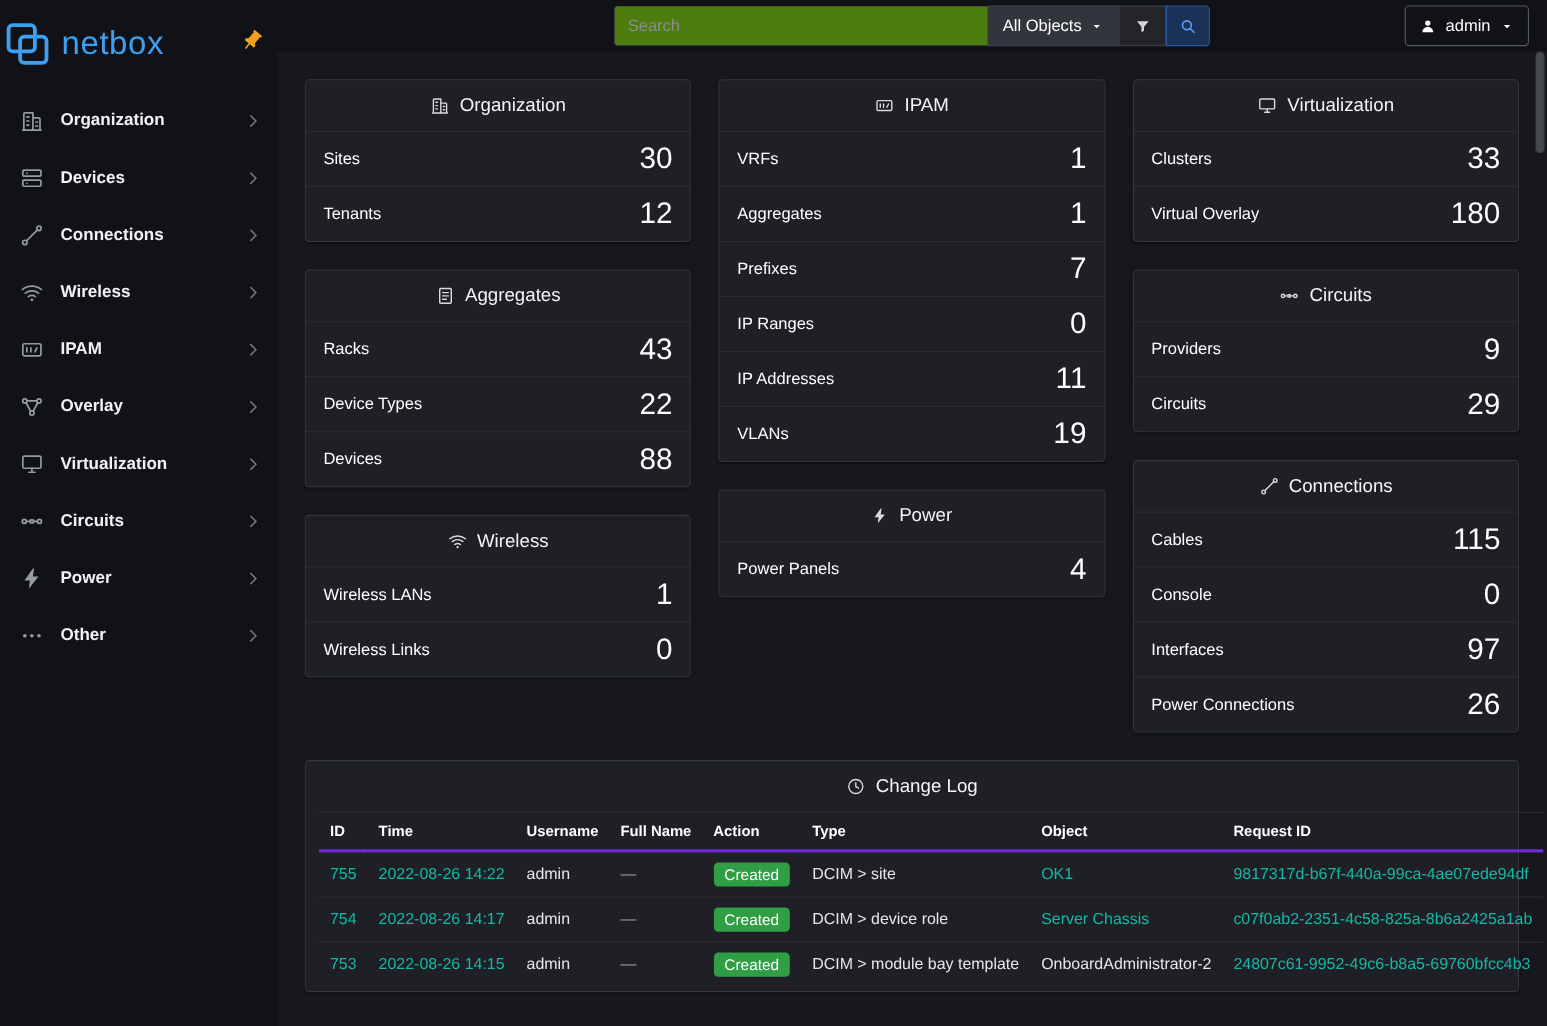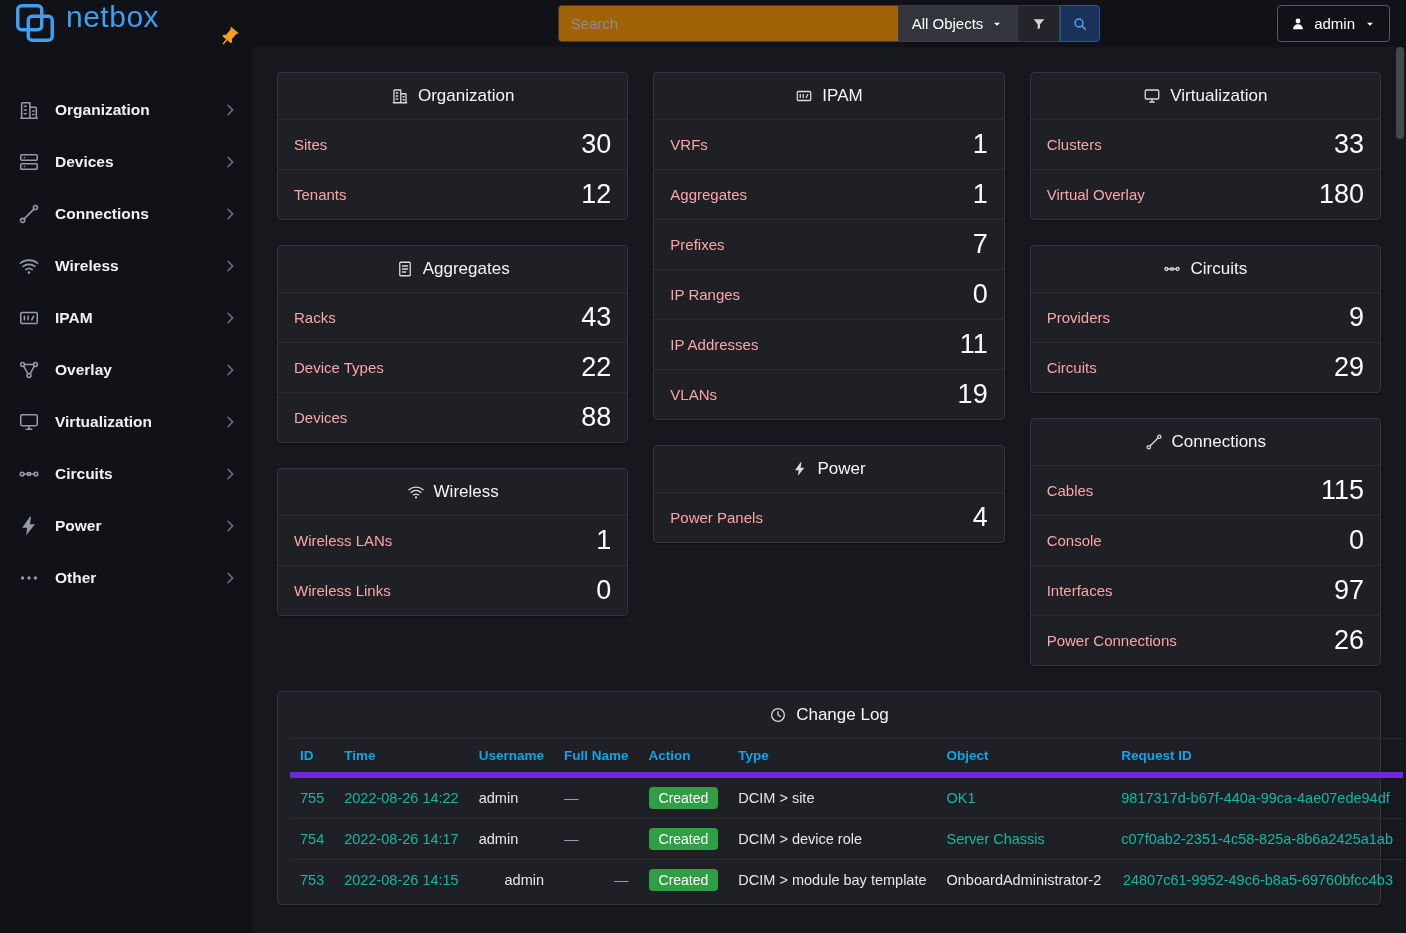--- a/index.html
+++ b/index.html
@@ -10,22 +10,22 @@
     color: #e6e7e9;
     display: flex;
   }
   
   .sidebar {
     width: 252px; min-width: 252px; height: 100%;
     background: #111217;
     display: flex; flex-direction: column;
   }
   .logo-row {
-    height: 80px; display: flex; align-items: flex-start;
-    padding: 0 14px 0 12px; position: relative;
+    height: 80px; display: flex; align-items: center;
+    padding: 0 14px 0 2px; position: relative;
   }
   .logo-mark { width: 46px; height: 46px; color: #3d9ff0; }
   .logo-text {
     color: #3d9ff0; font-size: 30px; font-weight: 500;
     letter-spacing: 0.5px; margin-left: 8px;
   }
   .pin-btn {
     position: absolute; right: 12px; top: 26px;
     background: none; border: none; cursor: pointer;
     width: 22px; height: 22px; color: #f0a21e;
@@ -40,21 +40,21 @@
   .nav-chevron { width: 16px; height: 16px; color: #70747b; }
   
   .main { flex: 1; display: flex; flex-direction: column; min-width: 0; }
   .topbar {
     height: 47px; background: #111217; position: relative;
     display: flex; align-items: center; justify-content: center;
     flex: 0 0 auto;
   }
   .search-group { display: flex; height: 37px; }
   .search-input {
-    width: 340px; height: 37px; background: #a16207;
+    width: 340px; height: 37px; background: #4d7c0f;
     border: 1px solid #3a3d44; border-right: none;
     border-radius: 4px 0 0 4px; color: #e6e7e9;
     padding: 0 12px; font-size: 15px; outline: none;
     font-family: "Liberation Sans", sans-serif;
   }
   .search-input::placeholder { color: #8a8d93; }
   .btn-scope {
     height: 37px; background: #32353b; border: 1px solid #3a3d44;
     color: #fff; font-size: 15px; padding: 0 13px; cursor: pointer;
     display: flex; align-items: center; gap: 7px;
@@ -92,33 +92,33 @@
   .card-header {
     padding: 13px 16px; display: flex; align-items: center;
     justify-content: center; gap: 9px;
     font-size: 17px; font-weight: 500; color: #f4f5f7;
   }
   .card-header .hicon { color: #d9dbde; }
   .stat-row {
     display: flex; align-items: center; justify-content: space-between;
     padding: 8px 16px; min-height: 50px; border-top: 1px solid #2b2d32;
   }
-  .stat-label { font-size: 15px; color: #fca5a5; }
+  .stat-label { font-size: 15px; color: #ffffff; }
   .stat-value { font-size: 27px; font-weight: 400; color: #fdfdfe; cursor: pointer; }
   
   .changelog { margin-top: 25px; }
   .cl-table-wrap { padding: 0 12px 4px 12px; }
   table { width: 100%; border-collapse: collapse; font-size: 14.5px; }
   th {
     text-align: left; padding: 9px 10px; font-size: 13.5px; font-weight: 700;
-    color: #0ea5e9; border-bottom: 6px solid #6d28d9; border-top: 1px solid #2b2d32;
+    color: #ffffff; border-bottom: 3px solid #6d28d9; border-top: 1px solid #2b2d32;
     white-space: nowrap;
   }
   td { padding: 9px 10px; border-bottom: 1px solid #2b2d32; white-space: nowrap; }
-  tr:last-child td { border-bottom: none; text-align: right; }
+  tr:last-child td { border-bottom: none; }
   a.link { color: #14b8a6; text-decoration: none; cursor: pointer; }
   .muted { color: #9a9da3; }
   .badge-created {
     display: inline-block; padding: 3px 10px; border-radius: 4px;
     background: #2f9e44; color: #ffffff; font-size: 14px; font-weight: 500;
   }
   .col-id { width: 45px; } .col-time { width: 128px; } .col-user { width: 86px; }
   .col-full { width: 74px; } .col-action { width: 82px; } .col-type { width: 216px; }
   .col-obj { width: 178px; }
   

